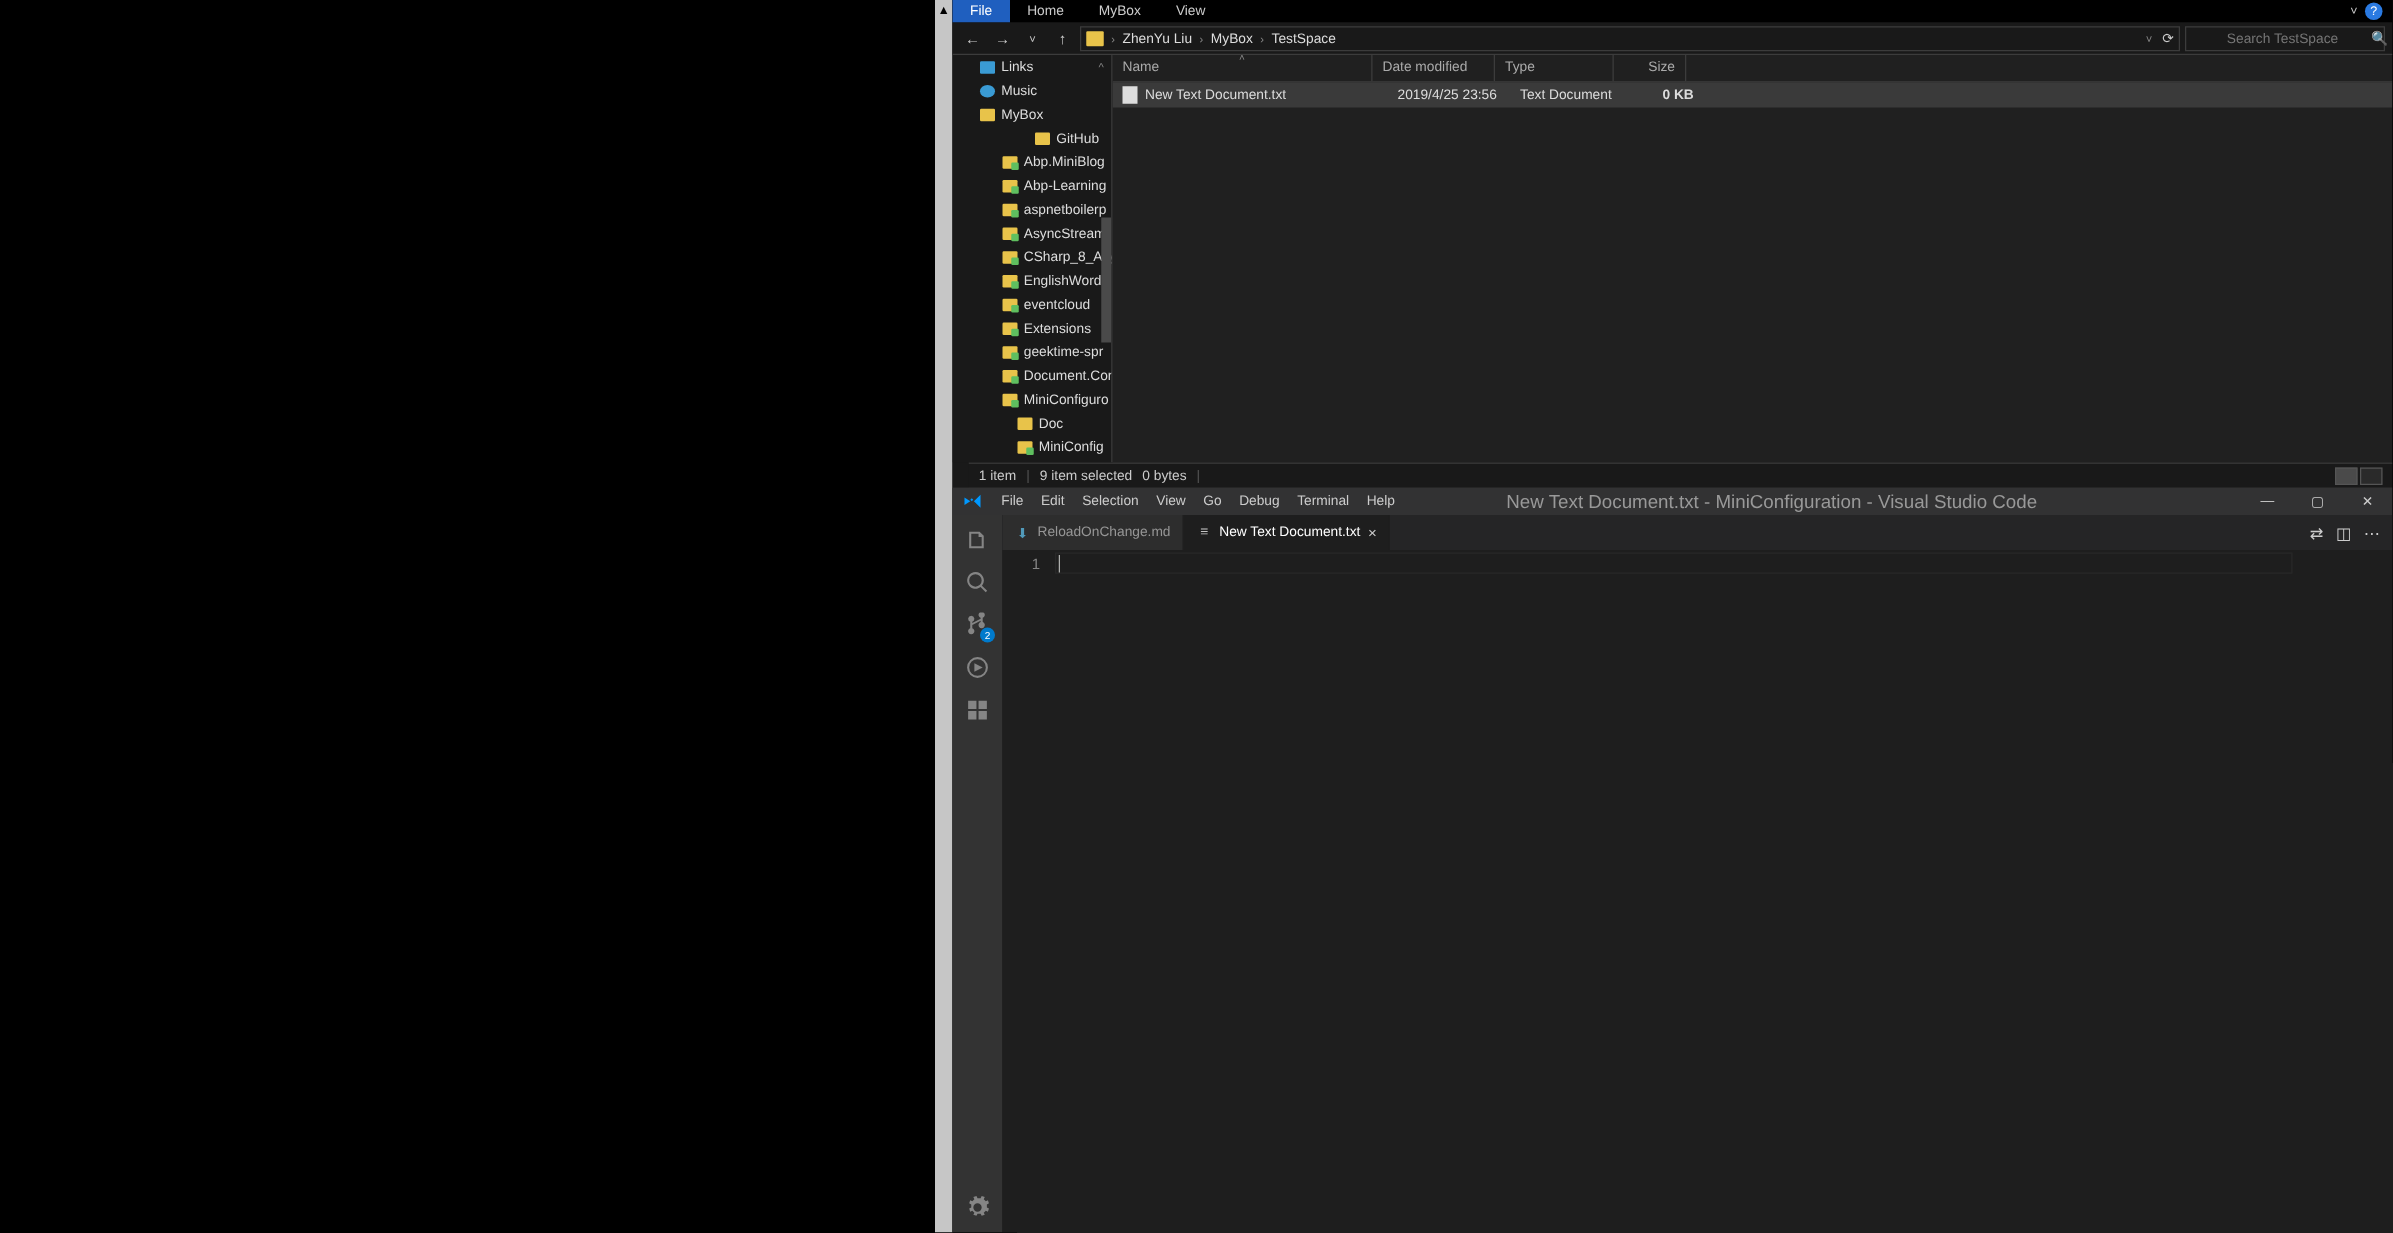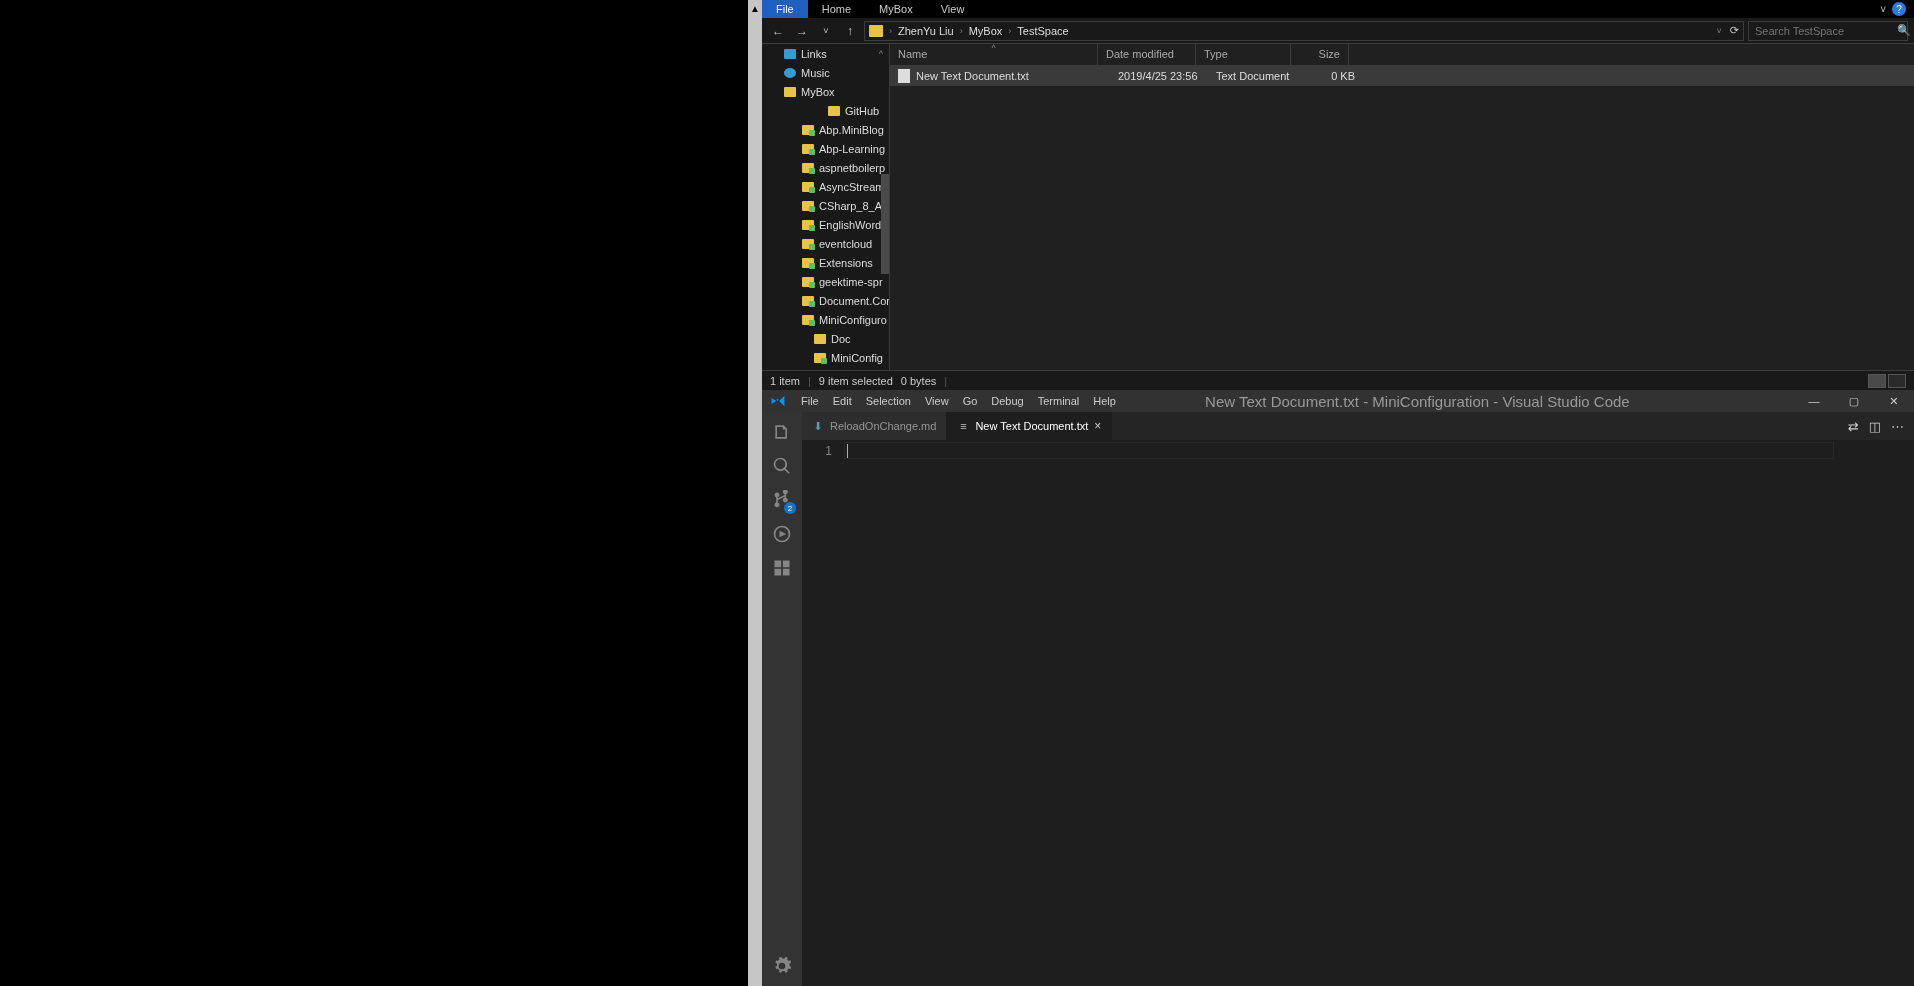--- a/index.html
+++ b/index.html
@@ -22,21 +22,21 @@
 
 .addr-row { height: 26px; background:#191919; display:flex; align-items:center; padding:0 6px; gap:4px; border-bottom:1px solid #3c3c3c; }
 .nav-btn { width:20px; height:20px; display:flex; align-items:center; justify-content:center; color:#ccc; font-size:12px; cursor:pointer; }
 .addr-bar { flex:1; height:20px; background:#191919; border:1px solid #3c3c3c; display:flex; align-items:center; padding:0 4px; font-size:11px; color:#ddd; gap:4px; }
 .addr-folder-icon { width:14px; height:12px; background:#e8c34a; border-radius:1px; }
 .addr-crumb { color:#ddd; cursor:pointer; }
 .addr-sep { color:#888; font-size:9px; margin:0 2px; }
 .addr-dropdown { margin-left:auto; color:#888; font-size:9px; }
 .addr-refresh { color:#ccc; font-size:11px; }
 .search-box { width:160px; height:20px; background:#191919; border:1px solid #3c3c3c; display:flex; align-items:center; padding:0 6px; font-size:11px; color:#888; }
-.search-box input { flex:1; background:transparent; border:none; color:#ddd; font-size:11px; outline:none; }
+.search-box input { flex:1; background:transparent; border:none; color:#ddd; font-size:11px; outline:none;text-align:center; }
 .search-icon { font-size:11px; color:#ccc; }
 
 .explorer-body { flex:1; display:flex; overflow:hidden; }
 .nav-pane { width:128px; background:#191919; border-right:1px solid #3c3c3c; overflow:hidden; position:relative; }
 .nav-scroll { position:absolute; right:0; top:130px; width:8px; height:100px; background:#4a4a4a; }
 .nav-item { display:flex; align-items:center; gap:5px; padding:2px 4px 2px 22px; font-size:11px; color:#ddd; cursor:pointer; white-space:nowrap; overflow:hidden; height:19px; }
 .nav-item.root { padding-left:22px; }
 .nav-item.lvl1 { padding-left:30px;margin-left:36px; }
 .nav-item.lvl2 { padding-left:40px; }
 .nav-item.lvl3 { padding-left:52px; }
@@ -55,23 +55,23 @@
 .hcell-date { width:98px; }
 .hcell-type { width:95px; }
 .hcell-size { width:58px; text-align:right; }
 
 .file-row { height:20px; display:flex; align-items:center; font-size:11px; color:#ddd; padding-left:8px; cursor:pointer; }
 .file-row.selected { background:#3a3a3a; }
 .file-icon { width:12px; height:14px; background:#ddd; margin-right:6px; }
 .fcell-name { width:194px; }
 .fcell-date { width:98px; padding-left:8px; }
 .fcell-type { width:95px; padding-left:8px; }
-.fcell-size { width:58px; text-align:right; padding-right:6px; }
-
-.status-bar { height:20px; background:#191919; border-top:1px solid #3c3c3c; display:flex; align-items:center; font-size:11px; color:#ccc; padding:0 8px; gap:8px; }
+.fcell-size { width:58px; text-align:right; padding-right:6px;font-weight:bold; }
+
+.status-bar { height:20px; background:#191919; border-top:1px solid #3c3c3c; display:flex; align-items:center; font-size:11px; color:#ccc; padding:0 8px; gap:8px;margin-left:13px; }
 .status-sep { color:#555; }
 .view-toggles { margin-left:auto; display:flex; gap:2px; }
 .view-btn { width:18px; height:14px; background:#2a2a2a; border:1px solid #555; cursor:pointer; }
 .view-btn.active { background:#4a4a4a; }
 
 
 .vscode { flex:1; display:flex; flex-direction:column; background:#1e1e1e; color:#ccc; }
 .vsc-titlebar { height:22px; background:#323233; display:flex; align-items:center; font-size:11px; }
 .vsc-logo { width:16px; height:16px; margin:0 8px; display:flex; align-items:center; justify-content:center; color:#0098ff; }
 .vsc-menu { padding:0 7px; color:#ccc; cursor:pointer; }

